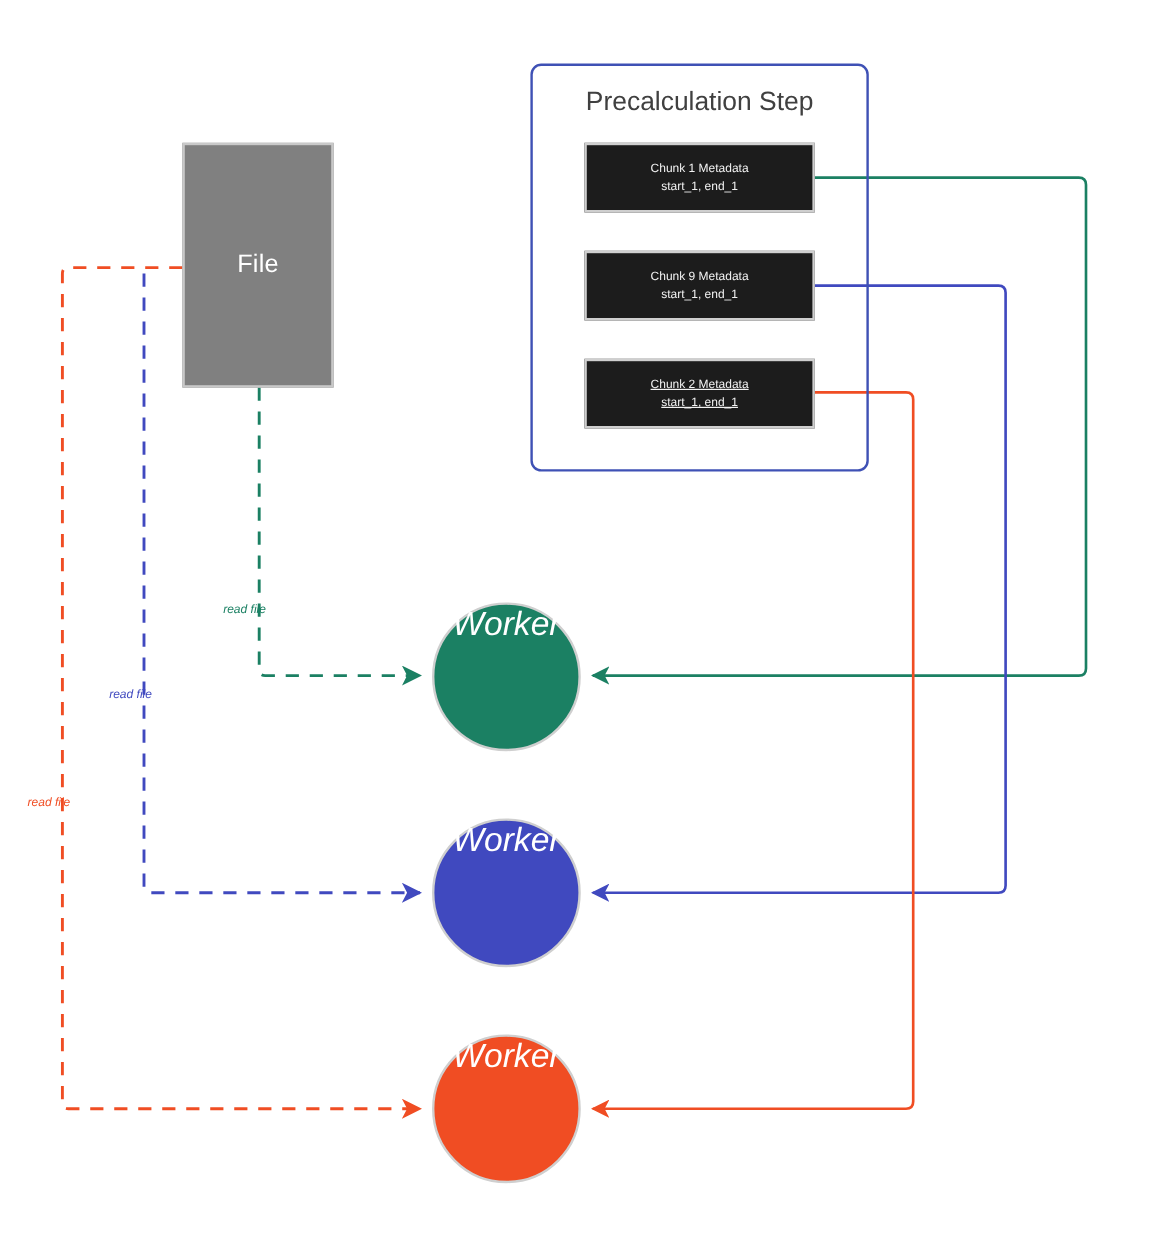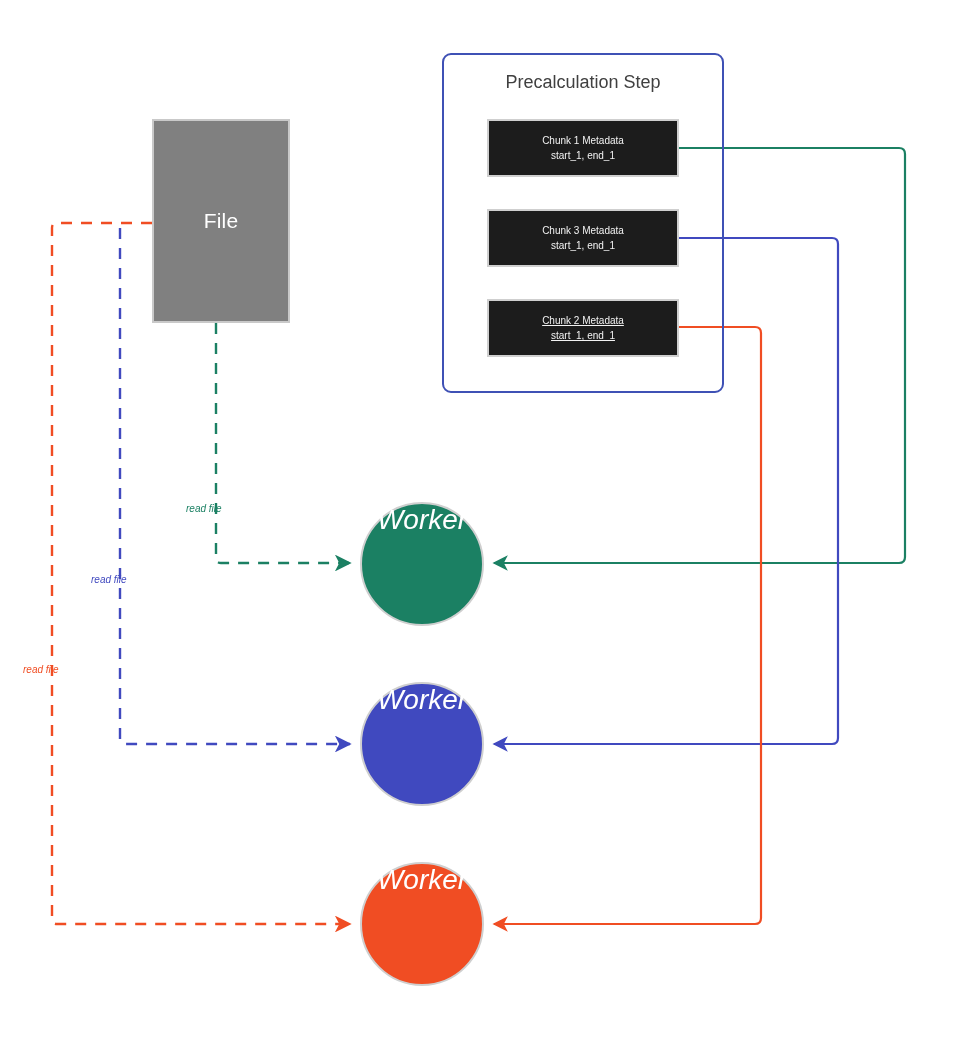--- a/index.html
+++ b/index.html
@@ -23,21 +23,21 @@
     top: 0;
     width: 960px;
     height: 1041px;
   }
 
   
   .file-node {
     position: absolute;
     left: 152px;
     top: 119px;
-    width: 138px;
+    width: 126px;
     height: 204px;
     background: #808080;
     border: 2px solid #c9c9c9;
     box-sizing: border-box;
     display: flex;
     align-items: center;
     justify-content: center;
   }
   .file-node .file-label {
     color: #ffffff;
@@ -56,21 +56,21 @@
     border-radius: 9px;
     box-sizing: border-box;
     background: transparent;
   }
   .precalc-title {
     position: absolute;
     left: 442px;
     top: 72px;
     width: 282px;
     text-align: center;
-    font-size: 18px;
+    font-size: 22px;
     color: #404040;
   }
 
   
   .chunk-box {
     position: absolute;
     left: 487px;
     width: 192px;
     height: 58px;
     background: #1c1c1c;
@@ -157,21 +157,21 @@
 
   <div class="precalc-box"></div>
   <div class="precalc-title">Precalculation Step</div>
 
   <div class="chunk-box chunk-1">
     <span>Chunk 1 Metadata</span>
     <span>start_1, end_1</span>
   </div>
 
   <div class="chunk-box chunk-3">
-    <span>Chunk 3 Metadata</span>
+    <span>Chunk 9 Metadata</span>
     <span>start_1, end_1</span>
   </div>
 
   <div class="chunk-box chunk-2">
     <span>Chunk 2 Metadata</span>
     <span>start_1, end_1</span>
   </div>
 
   <div class="worker worker-green">
     <span>Worker</span>

